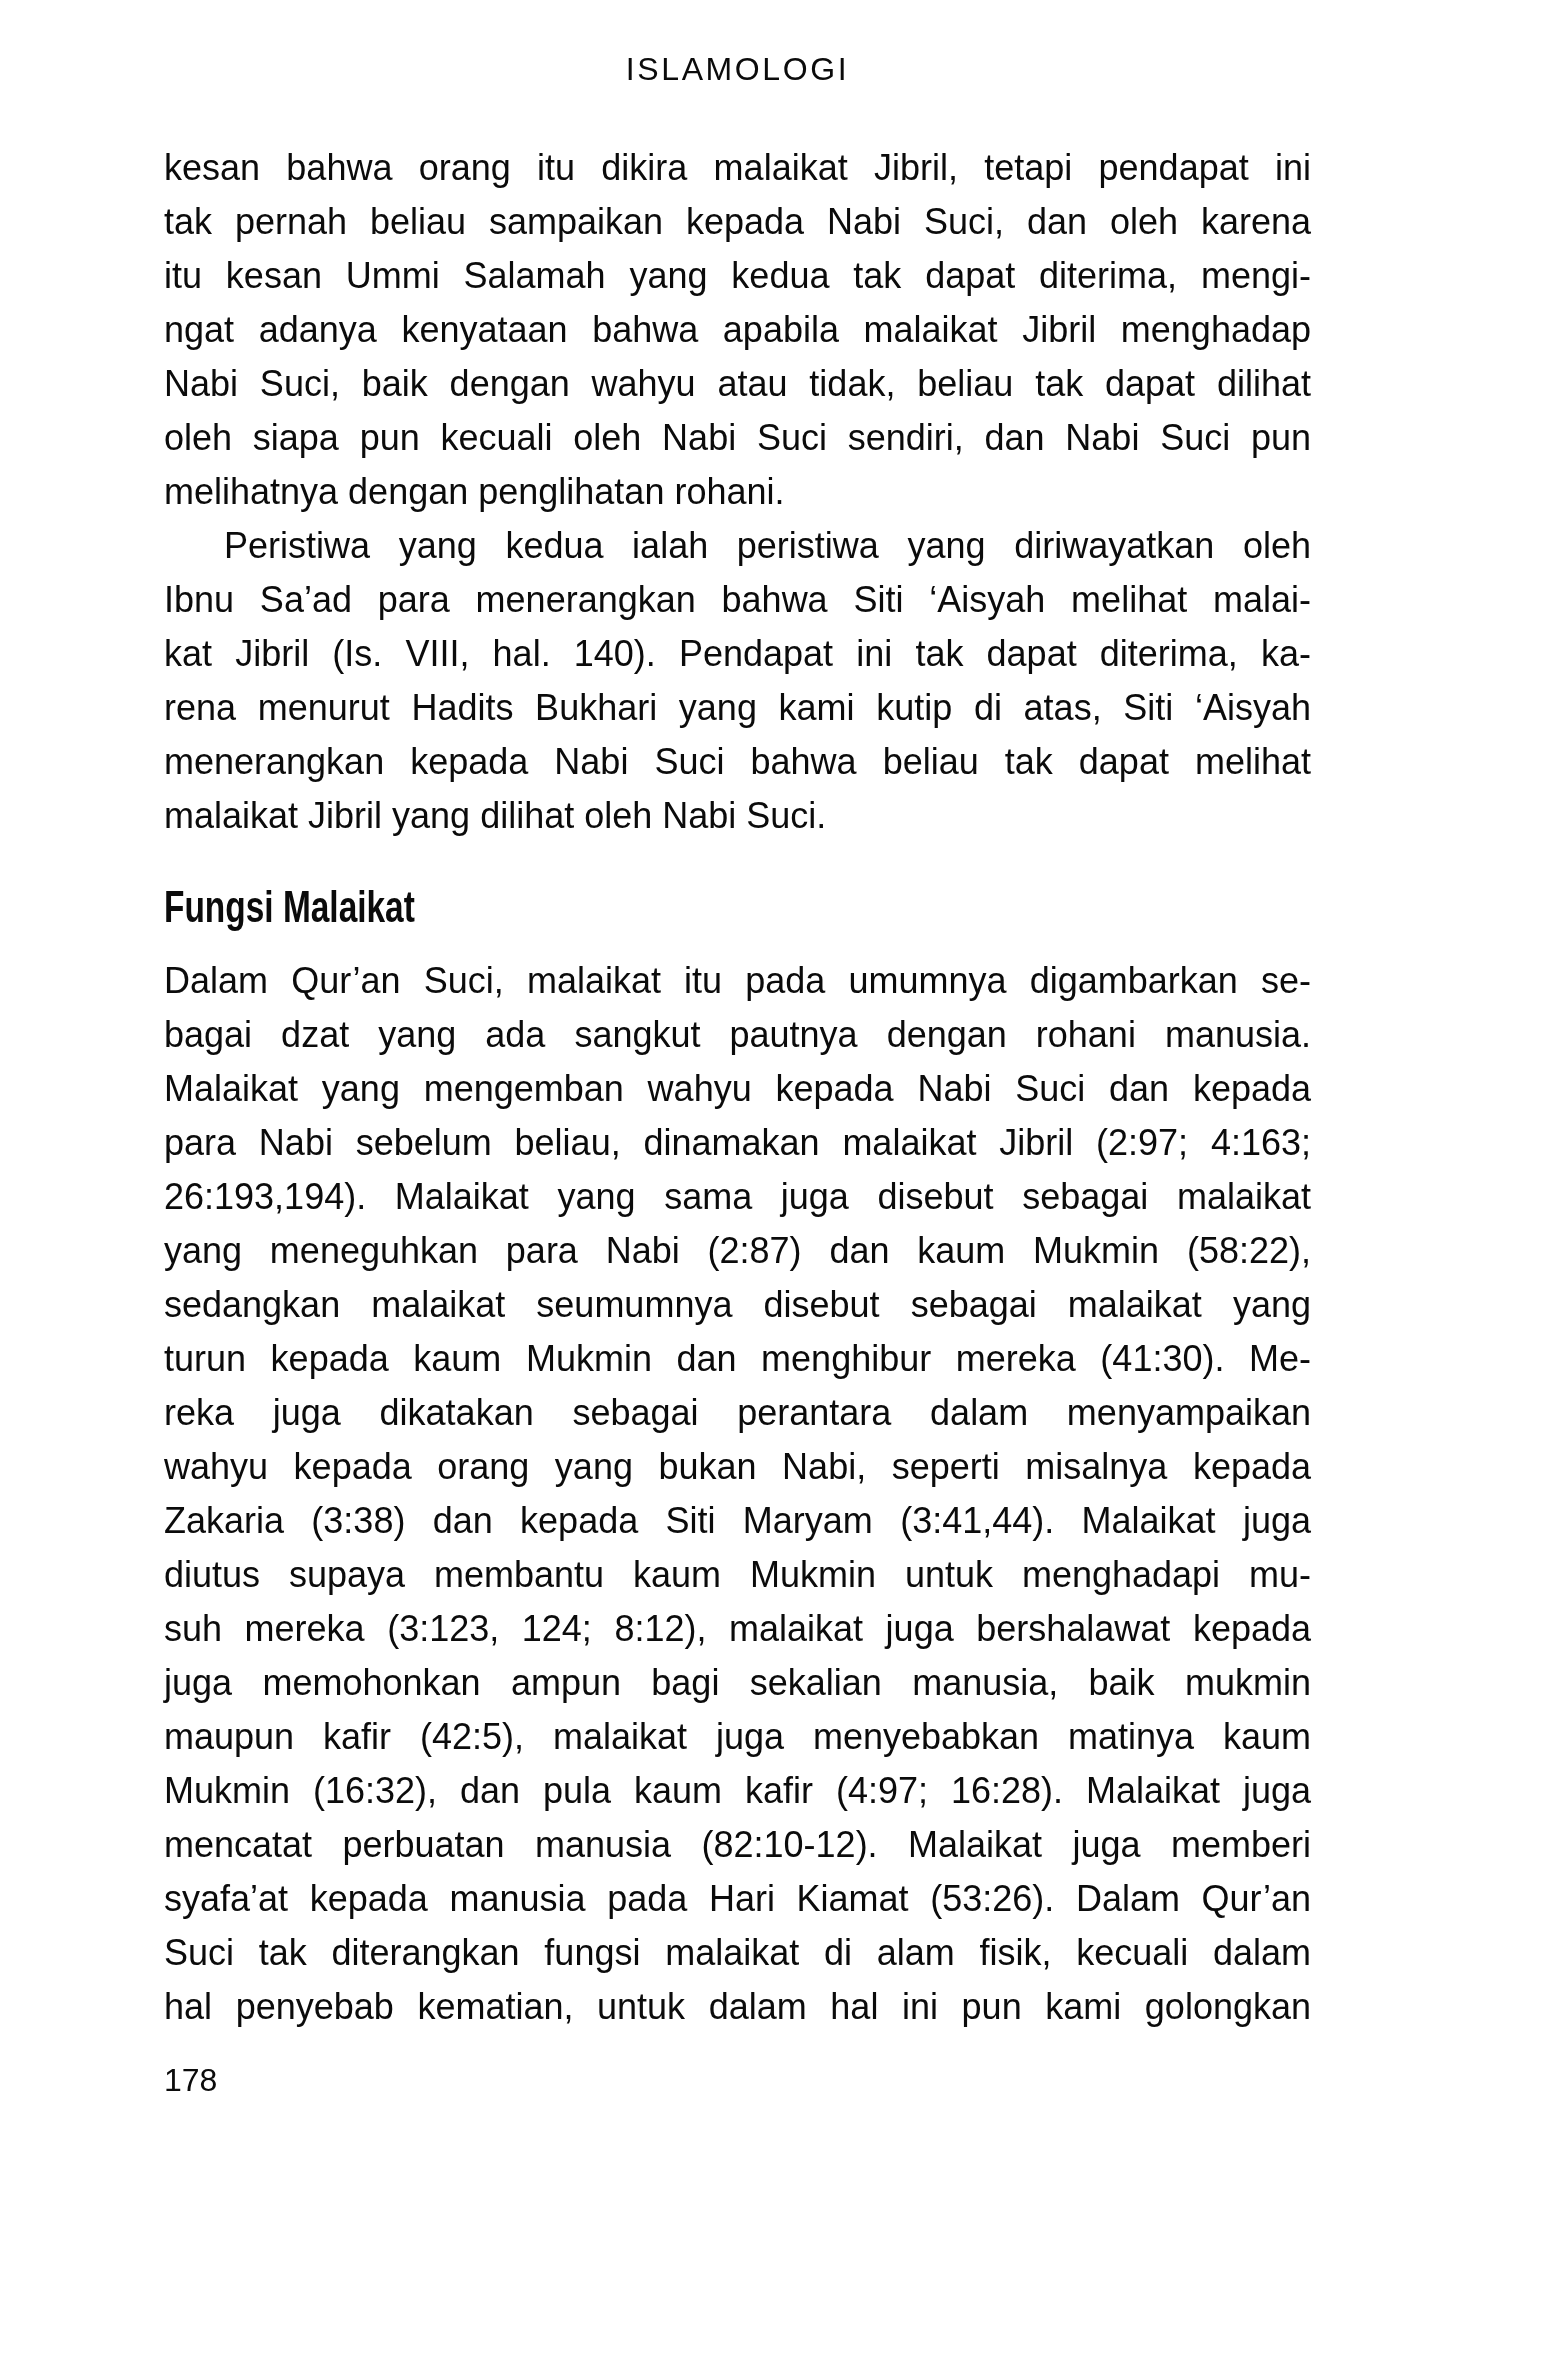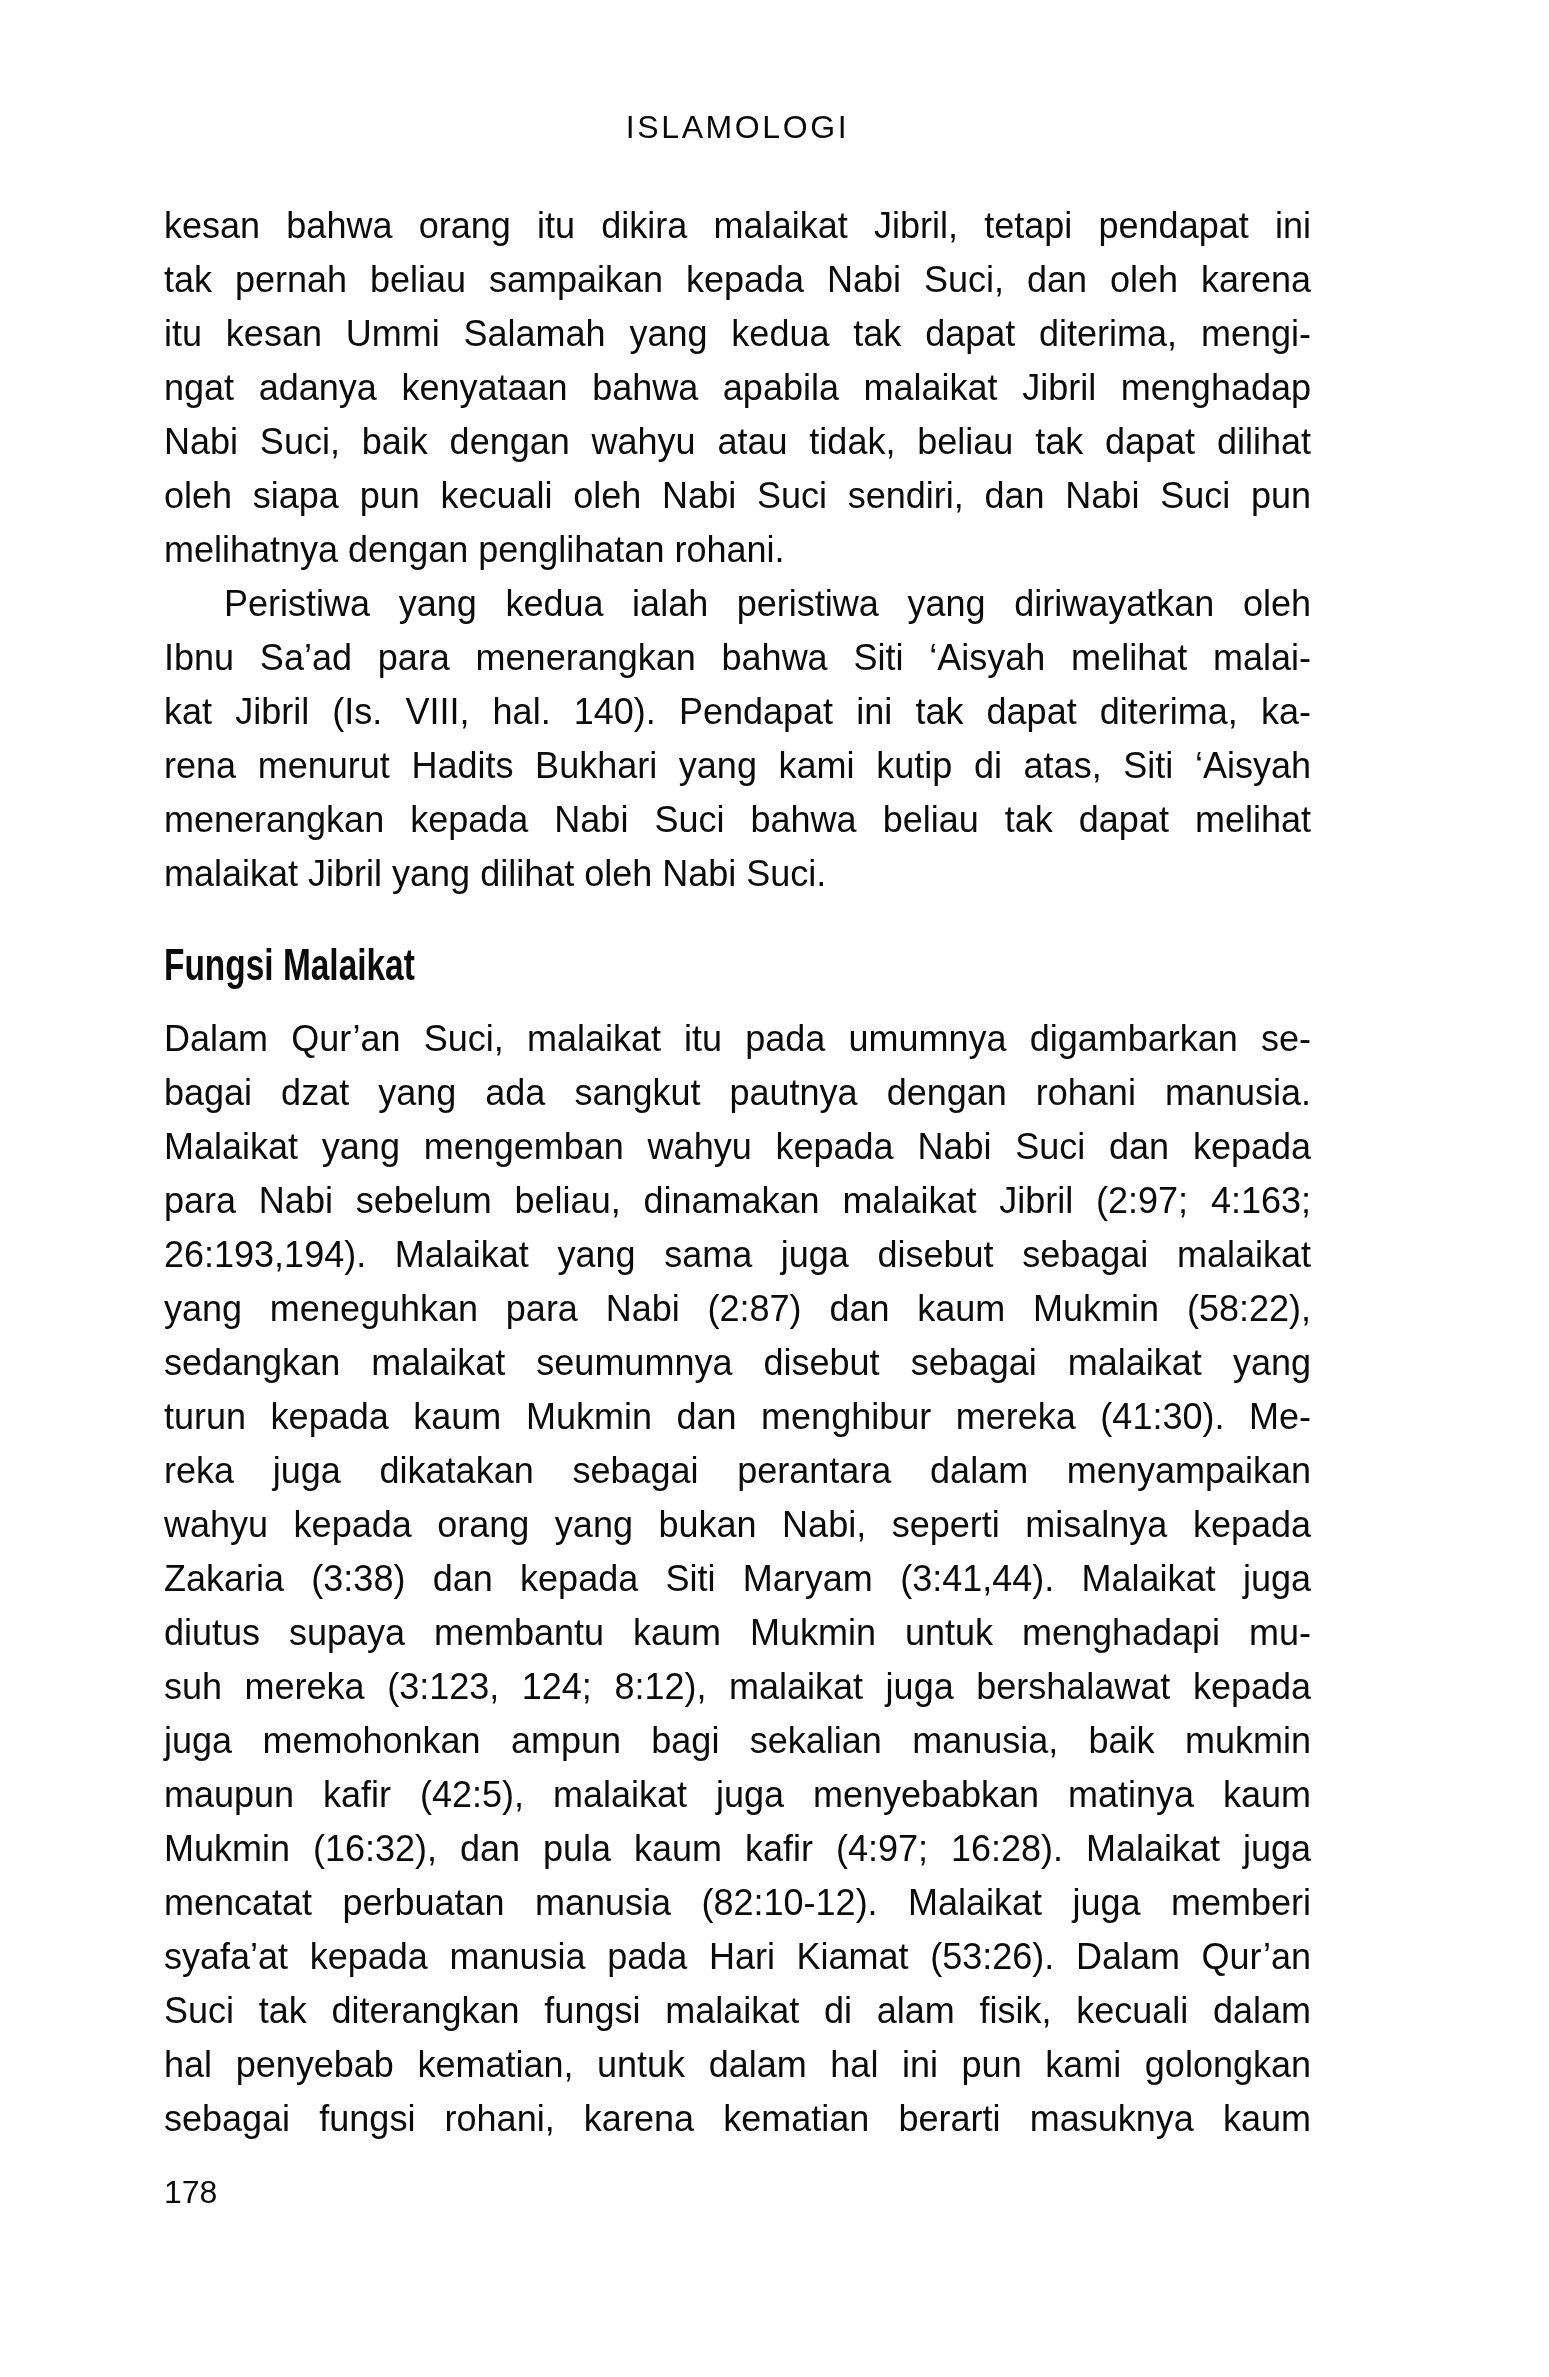--- a/index.html
+++ b/index.html
@@ -10,21 +10,21 @@
     height: 2377px;
     background: #ffffff;
     overflow: hidden;
     font-family: "Liberation Sans", sans-serif;
     color: #0b0b0b;
   }
   .content {
     position: relative;
     width: 1147px;
     margin-left: 164px;
-    padding-top: 109px;
+    padding-top: 51px;
   }
   .running-head {
     text-align: center;
     font-size: 32px;
     line-height: 37px;
     letter-spacing: 2.6px;
     color: #0b0b0b;
   }
   .para {
     margin-top: 0;
@@ -108,20 +108,19 @@
         <div class="line">Zakaria (3:38) dan kepada Siti Maryam (3:41,44). Malaikat juga</div>
         <div class="line">diutus supaya membantu kaum Mukmin untuk menghadapi mu-</div>
         <div class="line">suh mereka (3:123, 124; 8:12), malaikat juga bershalawat kepada</div>
         <div class="line">juga memohonkan ampun bagi sekalian manusia, baik mukmin</div>
         <div class="line">maupun kafir (42:5), malaikat juga menyebabkan matinya kaum</div>
         <div class="line">Mukmin (16:32), dan pula kaum kafir (4:97; 16:28). Malaikat juga</div>
         <div class="line">mencatat perbuatan manusia (82:10-12). Malaikat juga memberi</div>
         <div class="line">syafa’at kepada manusia pada Hari Kiamat (53:26). Dalam Qur’an</div>
         <div class="line">Suci tak diterangkan fungsi malaikat di alam fisik, kecuali dalam</div>
         <div class="line">hal penyebab kematian, untuk dalam hal ini pun kami golongkan</div>
-        <div class="line line-last">sebagai fungsi rohani, karena kematian berarti masuknya kaum</div>
       </div>
 
     <div class="page-number">178</div>
 
   </div>
 </div>
 
 
 </body></html>

